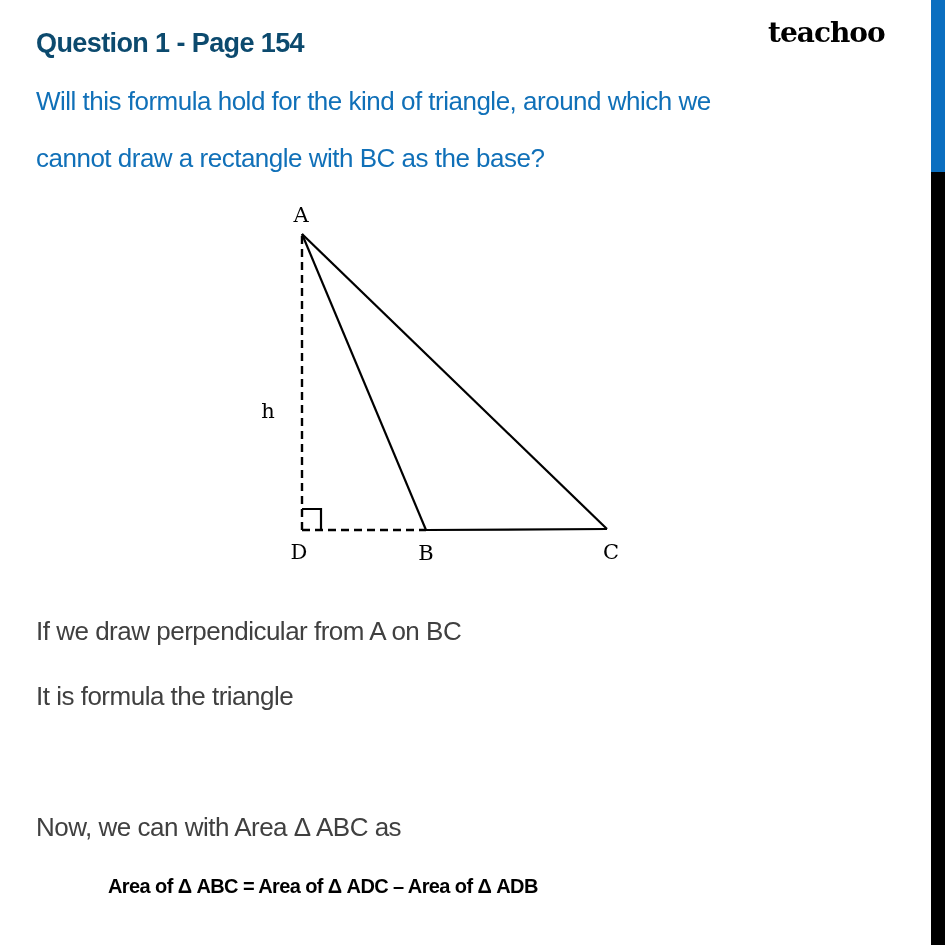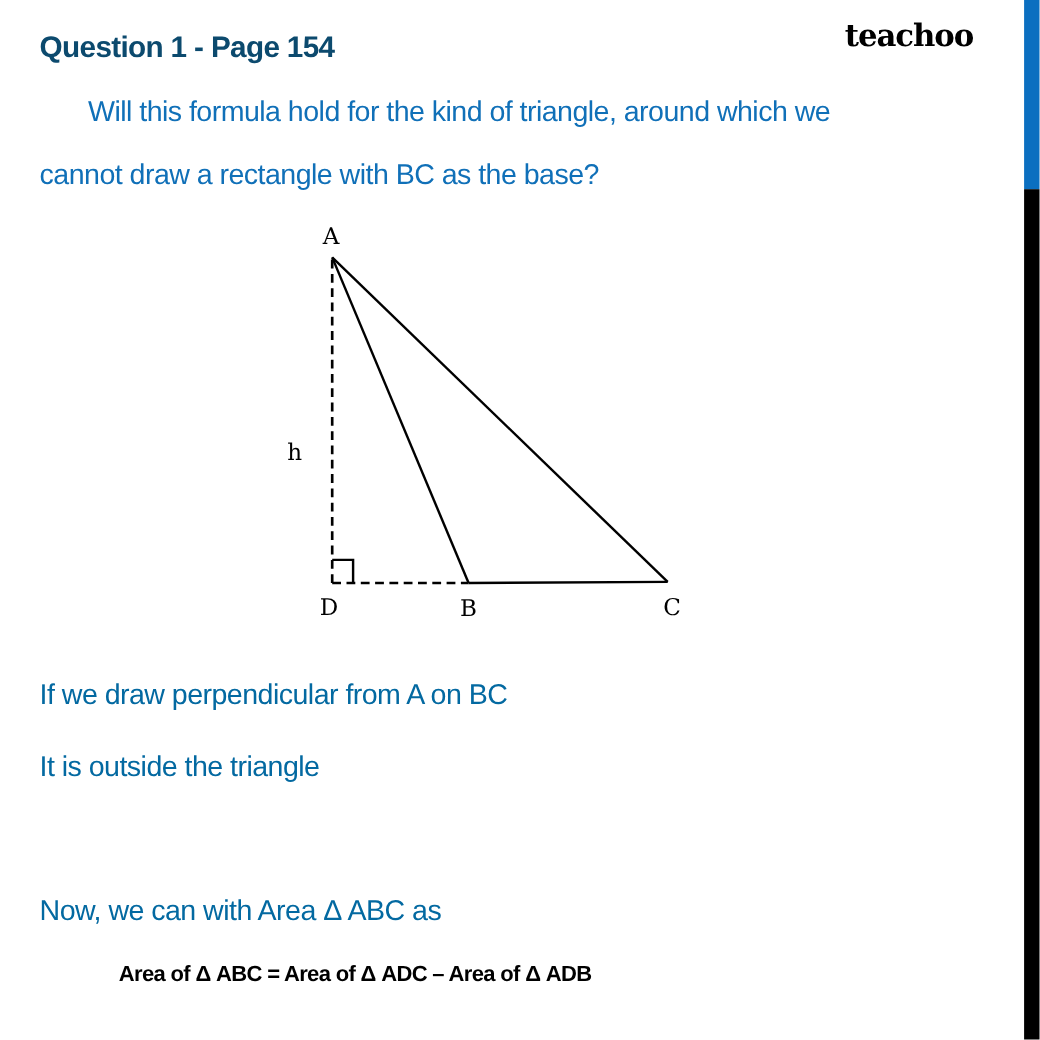--- a/index.html
+++ b/index.html
@@ -14,37 +14,37 @@
     letter-spacing: -0.6px;
   }
   .logo {
     left: 768px; top: 16px; font-size: 28px; font-weight: bold; 
     font-family: "DejaVu Serif", serif; color: #000; letter-spacing: -1px; text-align: right;
   }
   .question {
     left: 36px; font-size: 26px; color: #1070b8; letter-spacing: -0.5px;
   }
   .body-text {
-    left: 36px; font-size: 26px; color: #0369a1; letter-spacing: -0.5px;
+    left: 36px; font-size: 26px; color: #404040; letter-spacing: -0.5px;
   }
   .formula {
     left: 108px; top: 875px; font-size: 20px; font-weight: bold; color: #000; letter-spacing: -0.6px;
   }
   .sidebar-blue { position: absolute; left: 931px; top: 0; width: 14px; height: 172px; background: #0b6fc0; }
   .sidebar-black { position: absolute; left: 931px; top: 172px; width: 14px; height: 773px; background: #000; }
   svg.diagram { position: absolute; left: 0; top: 0; }
   .lbl { font-family: "DejaVu Serif", "Liberation Serif", serif; font-size: 21px; fill: #000; }
 </style>
 </head>
 <body>
 
 <div class="abs title">Question 1 - Page 154</div>
 <div class="abs logo">teachoo</div>
 
-<div class="abs question" style="top:86px;margin-left:44px;">Will this formula hold for the kind of triangle, around which we</div>
+<div class="abs question" style="top:86px;">Will this formula hold for the kind of triangle, around which we</div>
 <div class="abs question" style="top:143px;text-align:right;">cannot draw a rectangle with BC as the base?</div>
 
 <svg class="diagram" width="945" height="945">
 
   <line x1="302" y1="236" x2="302" y2="530" stroke="#000" stroke-width="2.4" stroke-dasharray="8,5"></line>
 
   <line x1="302" y1="530" x2="426" y2="530" stroke="#000" stroke-width="2.4" stroke-dasharray="8,5"></line>
 
   <polyline points="302,509 321,509 321,530" fill="none" stroke="#000" stroke-width="2.2"></polyline>
 
@@ -53,18 +53,18 @@
   <line x1="426" y1="530" x2="607" y2="529" stroke="#000" stroke-width="2.2"></line>
 
   <text class="lbl" x="301" y="222" text-anchor="middle">A</text>
   <text class="lbl" x="268" y="418" text-anchor="middle">h</text>
   <text class="lbl" x="299" y="559" text-anchor="middle">D</text>
   <text class="lbl" x="426" y="560" text-anchor="middle">B</text>
   <text class="lbl" x="611" y="559" text-anchor="middle">C</text>
 </svg>
 
 <div class="abs body-text" style="top:616px;">If we draw perpendicular from A on BC</div>
-<div class="abs body-text" style="top:681px;">It is outside the triangle</div>
+<div class="abs body-text" style="top:681px;">It is formula the triangle</div>
 <div class="abs body-text" style="top:812px;">Now, we can with Area Δ ABC as</div>
 <div class="abs formula">Area of Δ ABC = Area of Δ ADC – Area of Δ ADB</div>
 
 <div class="sidebar-blue"></div>
 <div class="sidebar-black"></div>
 
 </body></html>

